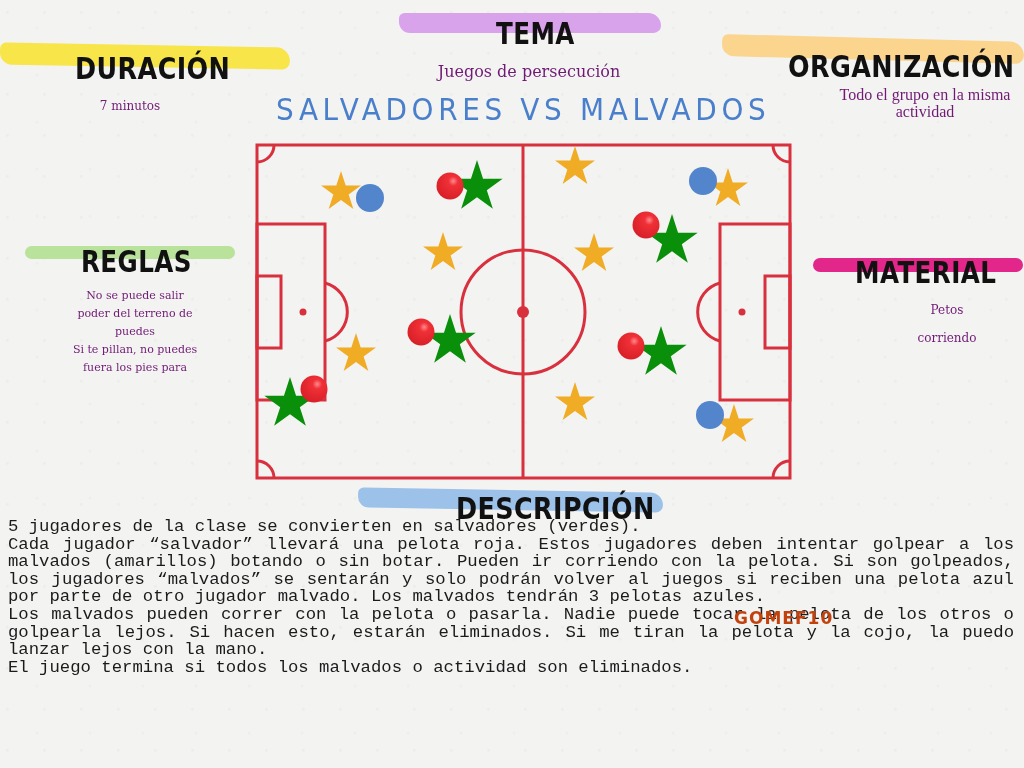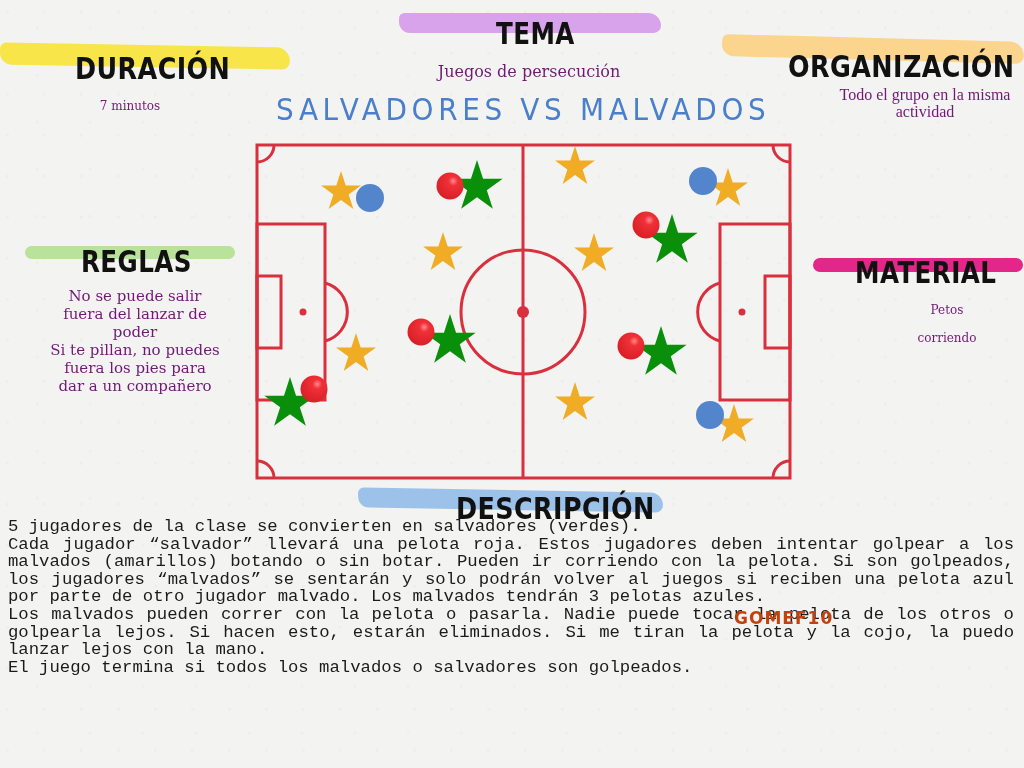--- a/index.html
+++ b/index.html
@@ -76,27 +76,26 @@
 <div class="heading" style="left:788px;top:48px;font-size:31px;">ORGANIZACIÓN</div>
 <div class="body-text" style="left:800px;top:86px;width:250px;font-size:16px;line-height:17px;font-family:Liberation Serif, serif;">
   <div>Todo el grupo en la misma</div>
   <div>actividad</div>
 </div>
 
 <div class="title">SALVADORES VS MALVADOS</div>
 
 <div class="stroke" style="left:25px;top:246px;width:210px;height:13px;background:#b9e29a;border-radius:8px;"></div>
 <div class="heading" style="left:81px;top:244px;font-size:30px;">REGLAS</div>
-<div class="body-text" style="left:10px;top:287px;width:250px;font-size:15px;line-height:18px;text-align:center;">
+<div class="body-text" style="left:10px;top:287px;width:250px;font-size:11px;line-height:18px;text-align:center;">
   <div>No se puede salir</div>
-  <div>fuera del lanzar de</div>
-  <div>poder</div>
+  <div>poder del terreno de</div>
+  <div>puedes</div>
   <div>Si te pillan, no puedes</div>
   <div>fuera los pies para</div>
-  <div>dar a un compañero</div>
 </div>
 
 <div class="stroke" style="left:813px;top:258px;width:210px;height:14px;background:#e3268a;border-radius:8px;"></div>
 <div class="heading" style="left:855px;top:255px;font-size:30px;">MATERIAL</div>
 <div class="body-text" style="left:840px;top:296px;width:214px;font-size:12px;line-height:28px;text-align:center;">
   <div>Petos</div>
   <div>corriendo</div>
 </div>
 
 <svg class="field" width="550" height="350" viewBox="252 140 550 350">
@@ -165,16 +164,16 @@
   </g>
 </svg>
 
 <div class="stroke" style="left:358px;top:490px;width:305px;height:20px;background:#9cc2ea;transform:rotate(1deg);"></div>
 <div class="heading" style="left:456px;top:490px;font-size:31px;">DESCRIPCIÓN</div>
 
 <div class="desc">
   <p>5 jugadores de la clase se convierten en salvadores (verdes).</p>
   <p>Cada jugador “salvador” llevará una pelota roja. Estos jugadores deben intentar golpear a los malvados (amarillos) botando o sin botar. Pueden ir corriendo con la pelota. Si son golpeados, los jugadores “malvados” se sentarán y solo podrán volver al juegos si reciben una pelota azul por parte de otro jugador malvado. Los malvados tendrán 3 pelotas azules.</p>
   <p>Los malvados pueden correr con la pelota o pasarla. Nadie puede tocar la pelota de los otros o golpearla lejos. Si hacen esto, estarán eliminados. Si me tiran la pelota y la cojo, la puedo lanzar lejos con la mano.</p>
-  <p>El juego termina si todos los malvados o salvadores son golpeados.</p>
+  <p>El juego termina si todos los malvados o actividad son eliminados.</p>
 </div>
 
 <div class="watermark">GOMEF10</div>
 
 </body></html>

